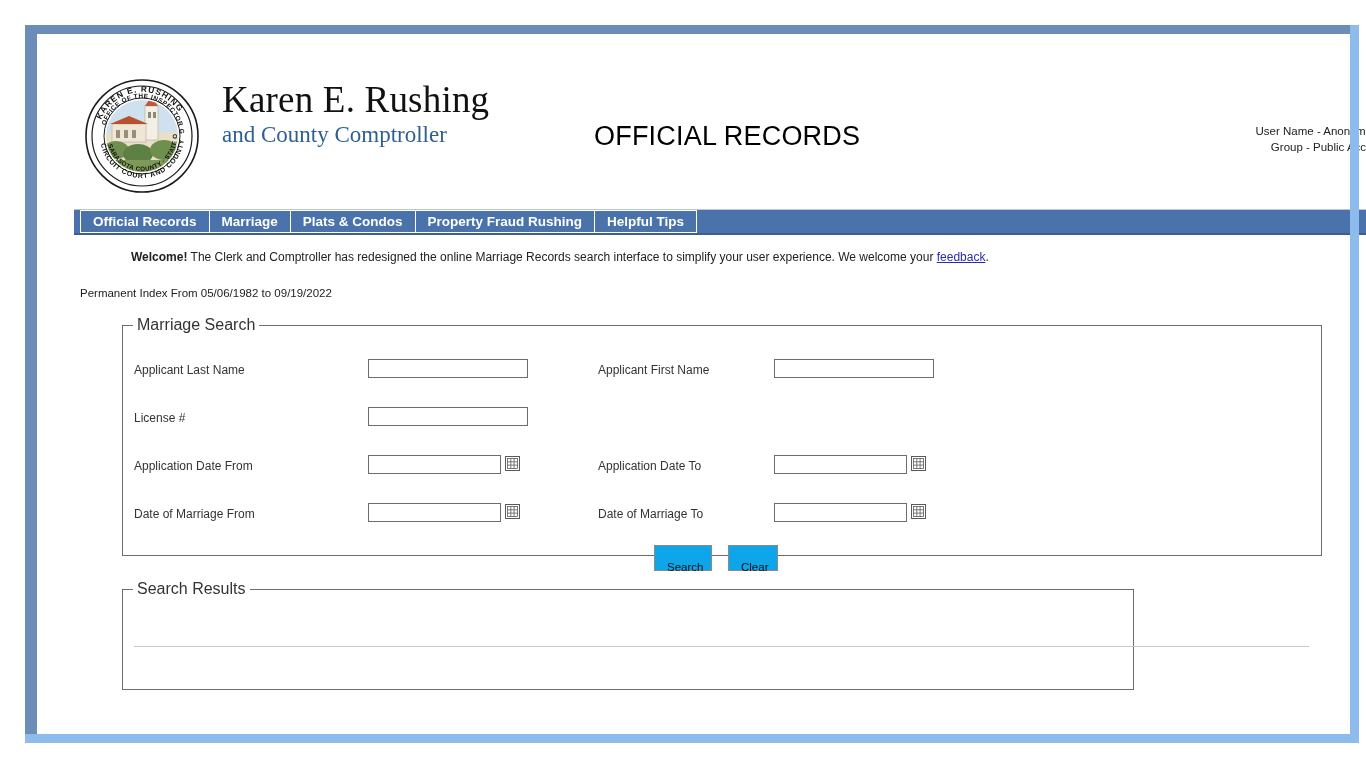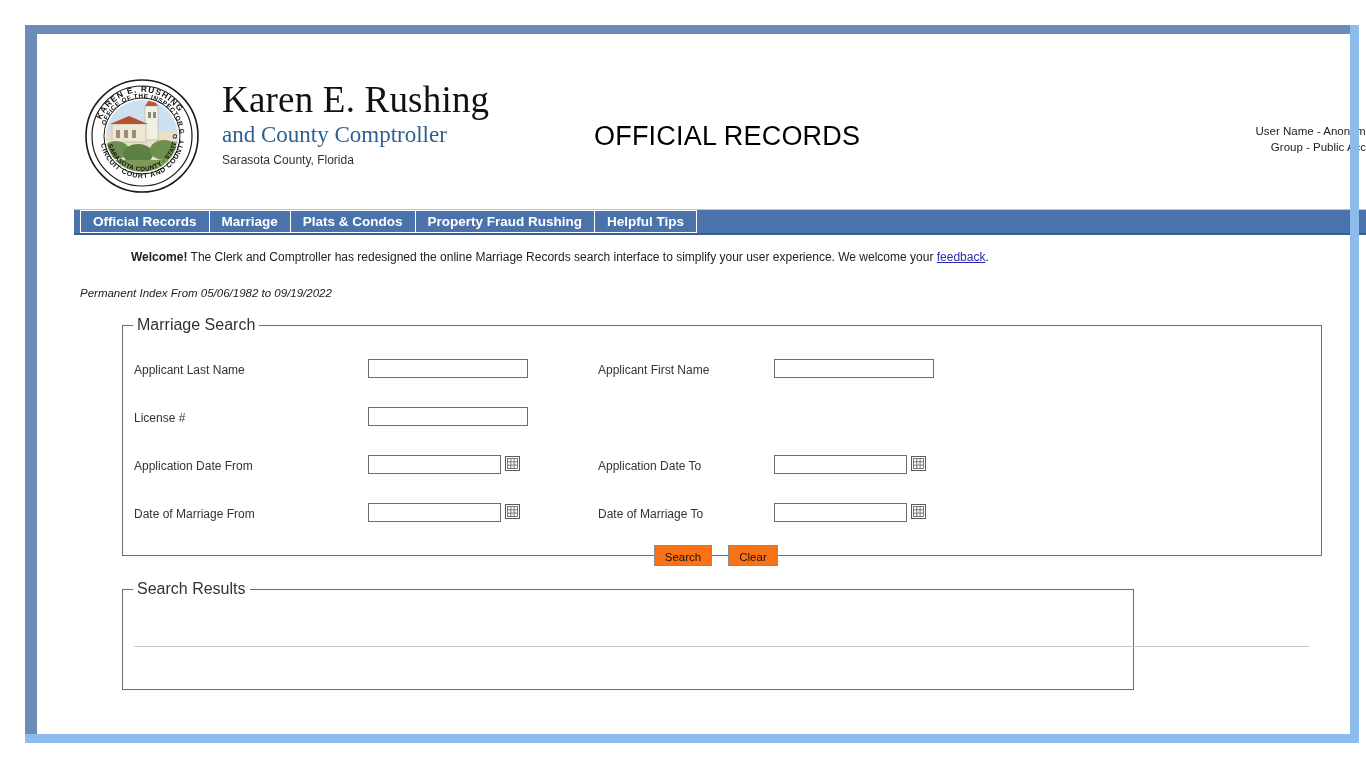--- a/index.html
+++ b/index.html
@@ -160,21 +160,20 @@
   }
   #welcome b { font-weight: bold; }
   #welcome a { color: #2a2ab0; text-decoration: underline; }
 
   #perm-index {
     position: absolute;
     left: 6px; top: 52px;
     font-size: 11.5px;
     color: #222222;
     white-space: nowrap;
-    font-style: italic;
   }
 
   
   fieldset {
     position: absolute;
     margin: 0;
     border: 1px solid #6d6d6d;
     padding: 0;
     background: #ffffff;
   }
@@ -218,27 +217,27 @@
   }
   .cal-icon {
     position: absolute;
     width: 15px; height: 15px;
     cursor: pointer;
   }
 
   .btn {
     position: absolute;
     height: 21px;
-    background: #f97316;
+    background: #0ea5e9;
     border: 1px solid #8a8a8a;
     font-family: "Liberation Sans", sans-serif;
     font-size: 11.5px;
     color: #111111;
     cursor: pointer;
-    padding: 2px;
+    padding: 12px;
     line-height: 19px;
     text-align: center;
   }
 </style>
 </head>
 <body>
 
 <div id="viewport">
 
   <div id="frame">
@@ -294,21 +293,20 @@
             </text>
             <text font-family="Liberation Sans, sans-serif" font-size="6.2" font-weight="bold" fill="#111111" letter-spacing="0.4">
               <textPath href="#arcBot2" startOffset="8%">SARASOTA COUNTY  ·  STATE OF FLORIDA</textPath>
             </text>
           </svg>
         </div>
 
         <div id="title-block">
           <div class="org-name">Karen E. Rushing</div>
           <div class="org-role">and County Comptroller</div>
-          <div class="org-place">Sarasota County, Florida</div>
         </div>
 
         <div id="official-records">OFFICIAL RECORDS</div>
 
         <div id="user-block">
           <div>User Name - Anonymous</div>
           <div>Group - Public Access</div>
         </div>
 
       </div>

